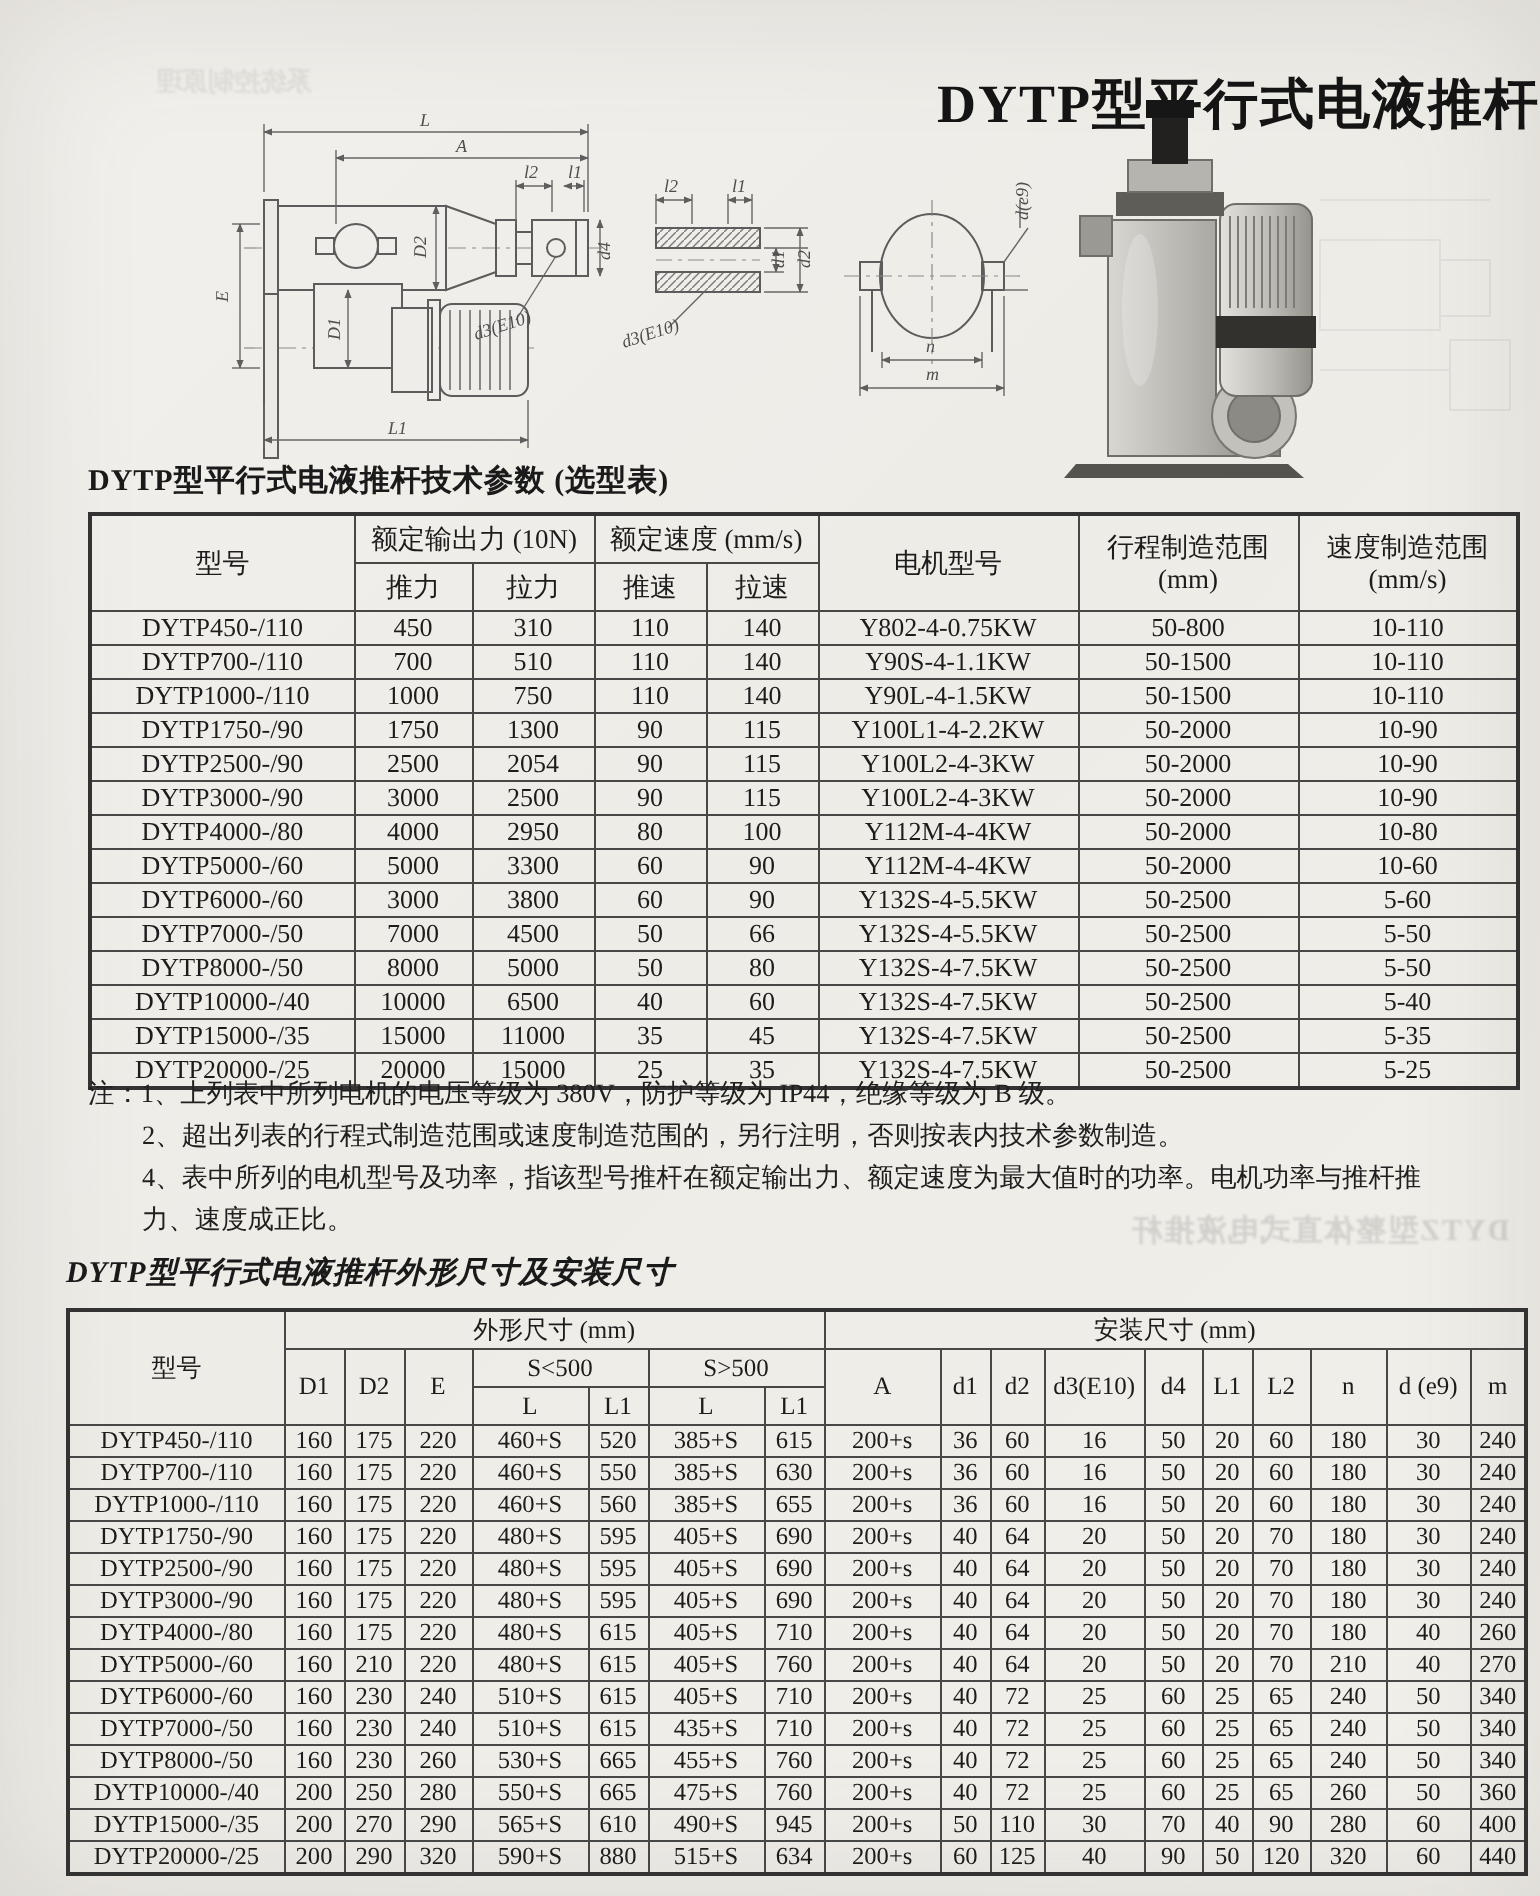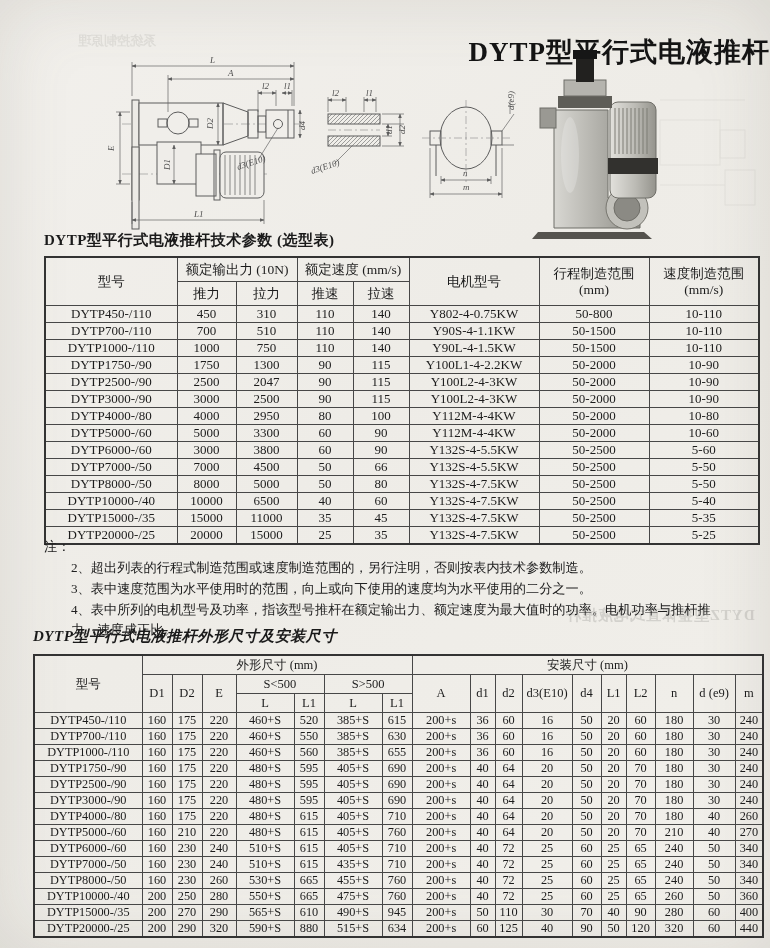--- a/index.html
+++ b/index.html
@@ -316,21 +316,21 @@
           <td>1300</td>
           <td>90</td>
           <td>115</td>
           <td>Y100L1-4-2.2KW</td>
           <td>50-2000</td>
           <td>10-90</td>
         </tr>
         <tr>
           <td>DYTP2500-/90</td>
           <td>2500</td>
-          <td>2047</td>
+          <td>2054</td>
           <td>90</td>
           <td>115</td>
           <td>Y100L2-4-3KW</td>
           <td>50-2000</td>
           <td>10-90</td>
         </tr>
         <tr>
           <td>DYTP3000-/90</td>
           <td>3000</td>
           <td>2500</td>
@@ -419,23 +419,23 @@
           <td>Y132S-4-7.5KW</td>
           <td>50-2500</td>
           <td>5-25</td>
         </tr>
       </tbody>
   </table>
 
   <div class="notes">
     <div class="note-first">
       <span class="note-label">注：</span>
+      <span>1、上列表中所列电机的电压等级为 380V，防护等级为 IP44，绝缘等级为 B 级。</span>
     </div>
     <div class="note-cont">2、超出列表的行程式制造范围或速度制造范围的，另行注明，否则按表内技术参数制造。</div>
-    <div class="note-cont">3、表中速度范围为水平使用时的范围，向上或向下使用的速度均为水平使用的二分之一。</div>
     <div class="note-cont" style="white-space:normal;width:660px;">4、表中所列的电机型号及功率，指该型号推杆在额定输出力、额定速度为最大值时的功率。电机功率与推杆推力、速度成正比。</div>
   </div>
 
   <div class="caption cap2">DYTP型平行式电液推杆外形尺寸及安装尺寸</div>
 
   <table class="t2">
     <colgroup>
       <col style="width:108px">
         <col style="width:30px">
         <col style="width:30px">

